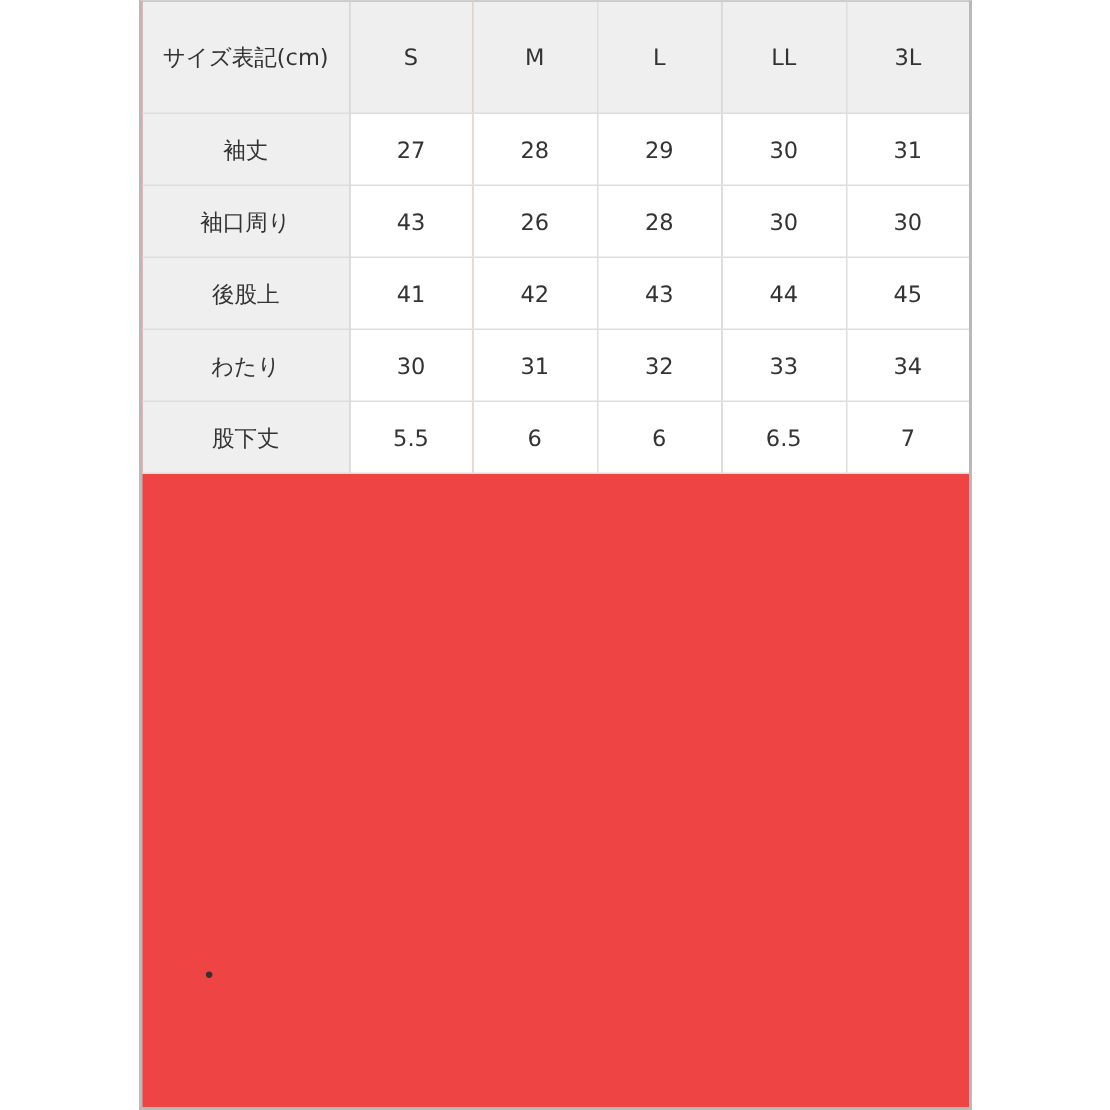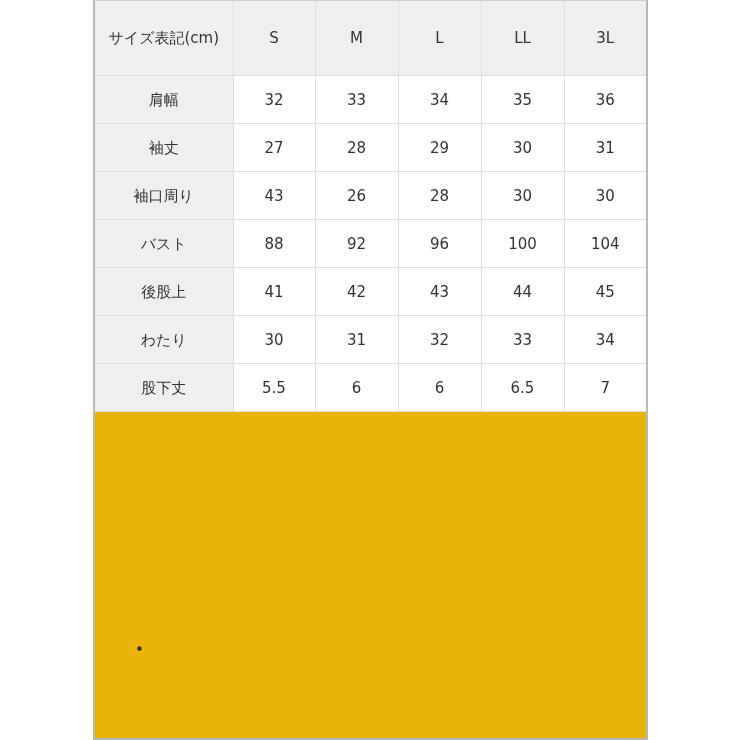--- a/index.html
+++ b/index.html
@@ -17,21 +17,21 @@
   }
   .frame {
     position: absolute;
     left: 93px;
     top: 0px;
     width: 551px;
     height: 737px;
     border: 2px solid #b9b9b9;
     border-top: 1px solid #cfcfcf;
     box-sizing: content-box;
-    background: #eab308;
+    background: #ef4444;
   }
   table.size-table {
     border-collapse: collapse;
     table-layout: fixed;
     width: 551px;
     font-size: 15px;
   }
   table.size-table td, table.size-table th {
     border: 1px solid #dedede;
     text-align: center;
@@ -106,50 +106,34 @@
         <th class="label-head">サイズ表記(cm)</th>
         <th>S</th>
         <th>M</th>
         <th>L</th>
         <th>LL</th>
         <th>3L</th>
       </tr>
     </thead>
     <tbody>
       <tr class="body-row">
-        <td class="row-label">肩幅</td>
-        <td>32</td>
-        <td>33</td>
-        <td>34</td>
-        <td>35</td>
-        <td>36</td>
-      </tr>
-      <tr class="body-row">
         <td class="row-label">袖丈</td>
         <td>27</td>
         <td>28</td>
         <td>29</td>
         <td>30</td>
         <td>31</td>
       </tr>
       <tr class="body-row">
         <td class="row-label">袖口周り</td>
         <td>43</td>
         <td>26</td>
         <td>28</td>
         <td>30</td>
         <td>30</td>
-      </tr>
-      <tr class="body-row">
-        <td class="row-label">バスト</td>
-        <td>88</td>
-        <td>92</td>
-        <td>96</td>
-        <td>100</td>
-        <td>104</td>
       </tr>
       <tr class="body-row">
         <td class="row-label">後股上</td>
         <td>41</td>
         <td>42</td>
         <td>43</td>
         <td>44</td>
         <td>45</td>
       </tr>
       <tr class="body-row">

